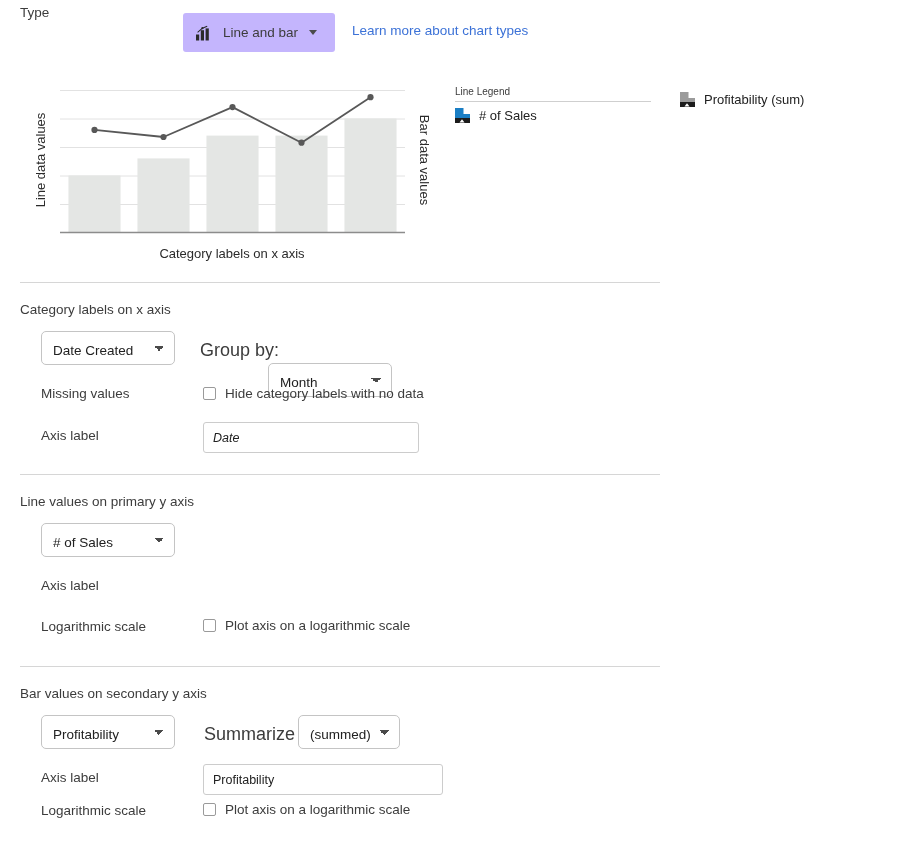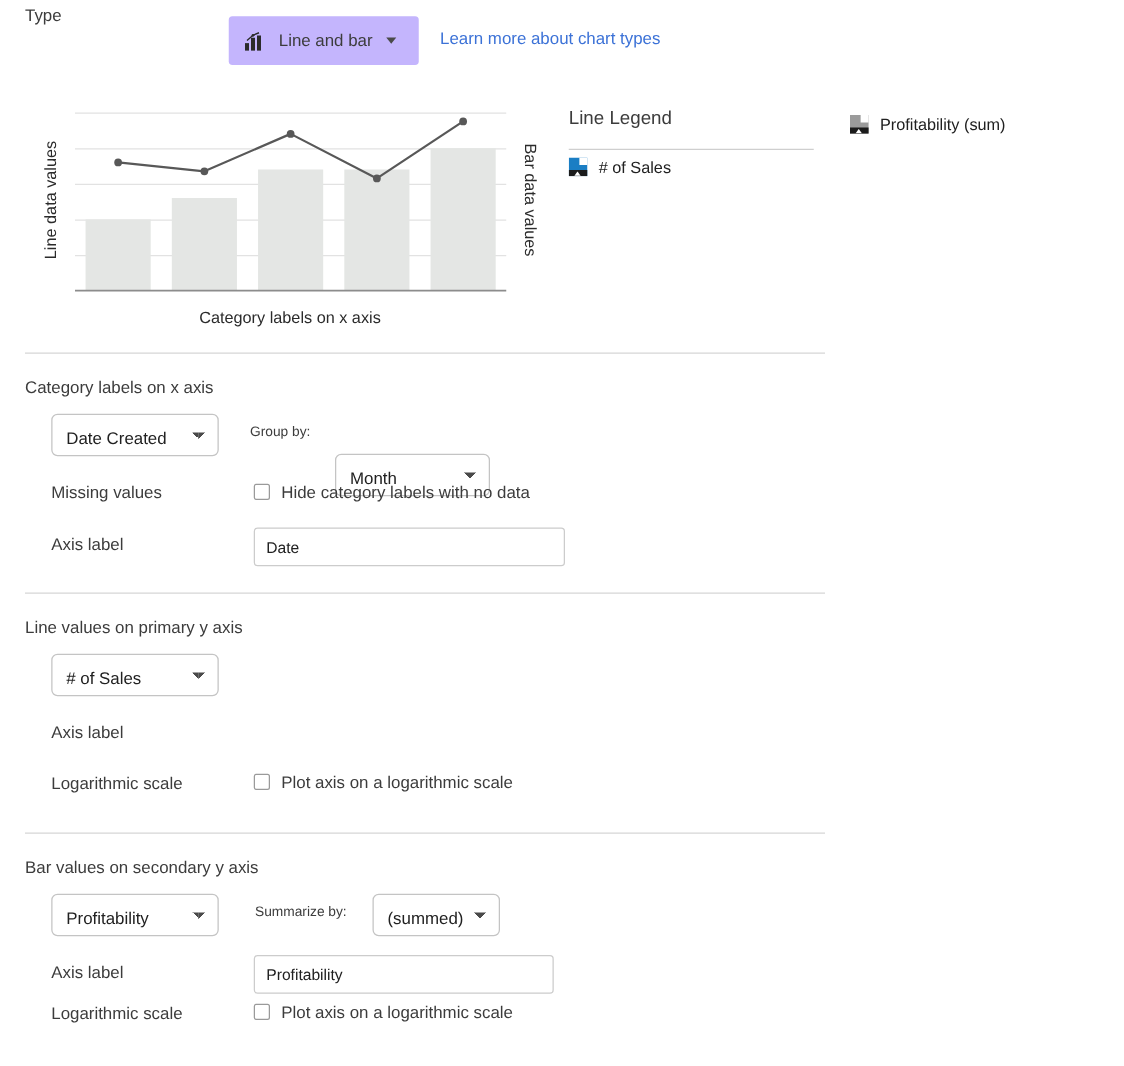--- a/index.html
+++ b/index.html
@@ -80,23 +80,23 @@
   .preview svg { display: block; }
 
   
   .legend {
     position: absolute;
     top: 86px;
   }
   .legend.line-legend { left: 455px; width: 196px; }
   .legend.bar-legend  { left: 680px; width: 196px; }
   .legend-title {
-    font-size: 15px;
-    color: #3c3c3c;
-    padding-bottom: 16px;
+    font-size: 10px;
+    color: #3c3c3c;
+    padding-bottom: 4px;
     border-bottom: 1px solid #cfcfcf;
   }
   .legend-item {
     display: flex;
     align-items: center;
     margin-top: 6px;
   }
   .legend-swatch {
     width: 15px; height: 15px;
     flex: 0 0 auto;
@@ -131,21 +131,21 @@
   }
   .field-label {
     position: absolute;
     left: 41px;
     font-size: 13.5px;
     color: #3c3c3c;
     white-space: nowrap;
   }
   .inline-label {
     position: absolute;
-    font-size: 11px;
+    font-size: 18px;
     color: #3c3c3c;
     white-space: nowrap;
   }
 
   select.ui-select {
     position: absolute;
     height: 34px;
     border: 1px solid #c4c4c4;
     border-radius: 5px;
     background: #ffffff;
@@ -315,21 +315,21 @@
 
   <div class="field-label" style="top:84px;">Missing values</div>
 
   <div class="check-row" style="left:203px; top:84px;">
     <input type="checkbox" id="cb-hide-empty" style="">
     <label for="cb-hide-empty">Hide category labels with no data</label>
   </div>
 
   <div class="field-label" style="top:126px;">Axis label</div>
 
-  <input class="ui-text" type="text" style="left: 203px; top: 120px; width: 249px;" value="Date" placeholder="Axis label">
+  <input class="ui-text" type="text" style="left: 203px; top: 120px; width: 216px; font-style: italic;" value="Date" placeholder="Axis label">
 </div>
 
 <div class="divider" style="top:474px;"></div>
 
 <div class="section" style="top:494px; height:160px;">
   <div class="section-title">Line values on primary y axis</div>
 
   <select class="ui-select" style="left:41px; top:29px; width:134px;">
     <option># of Sales</option>
     <option>Revenue</option>

